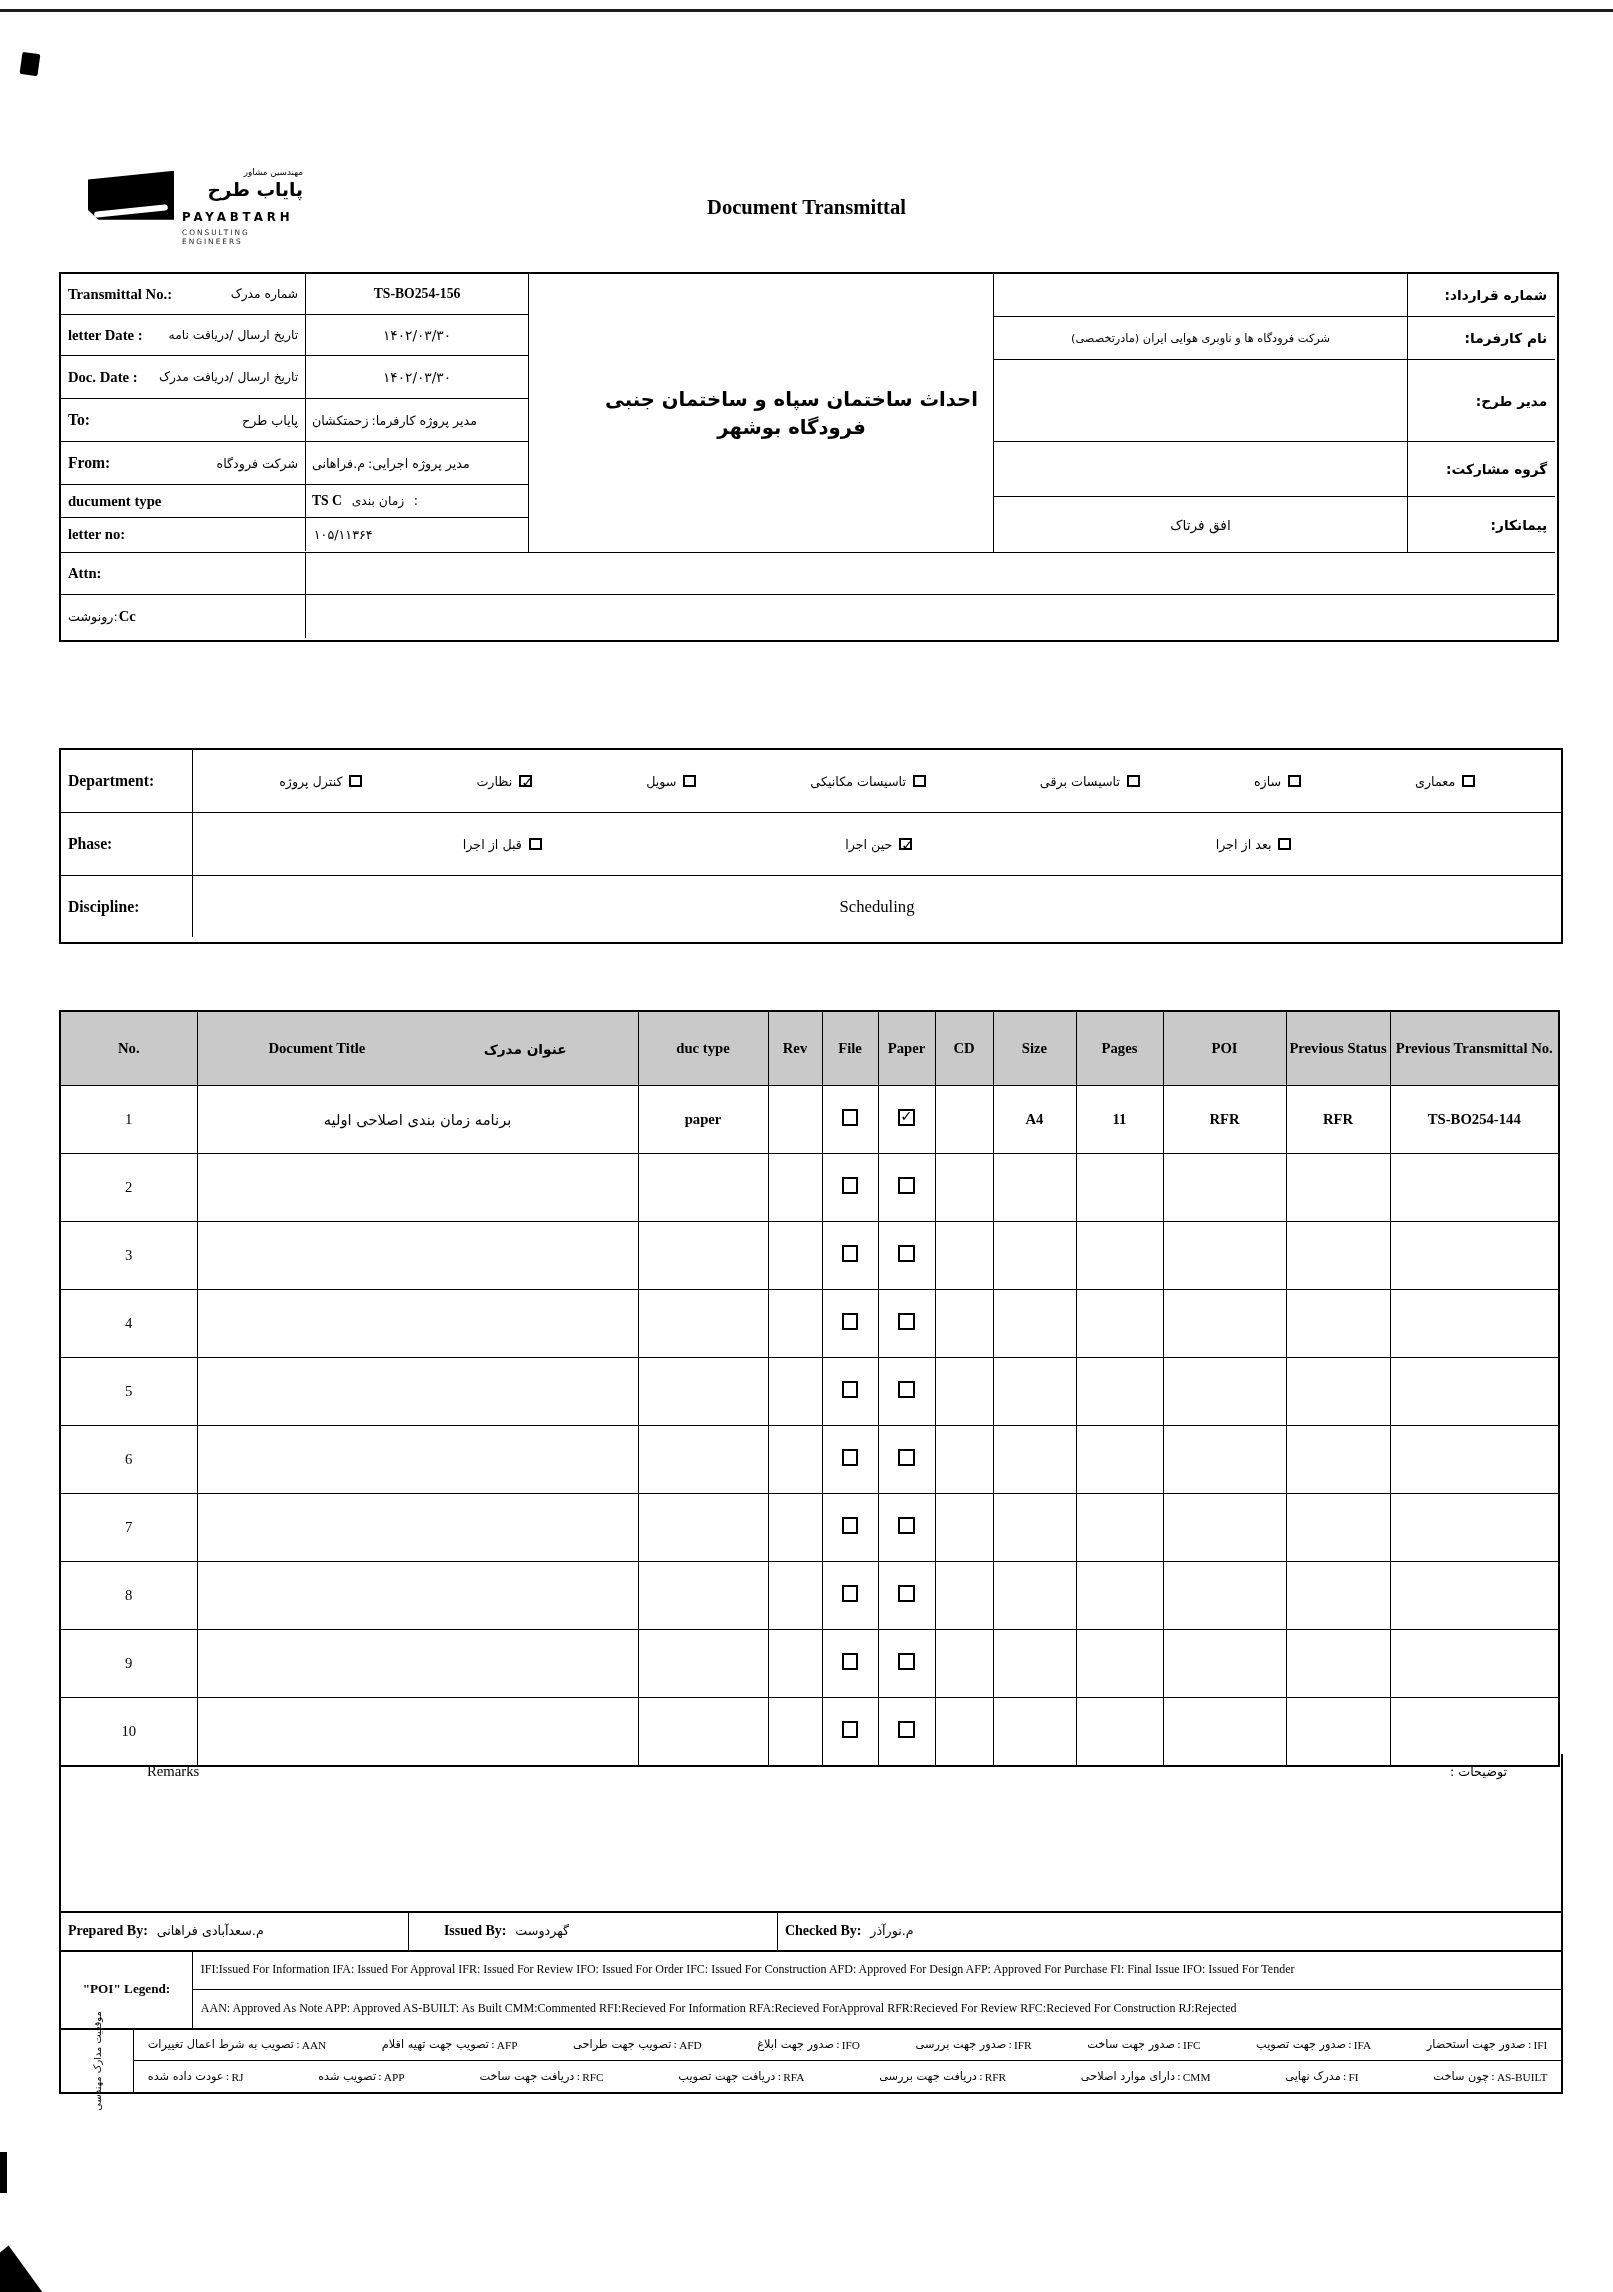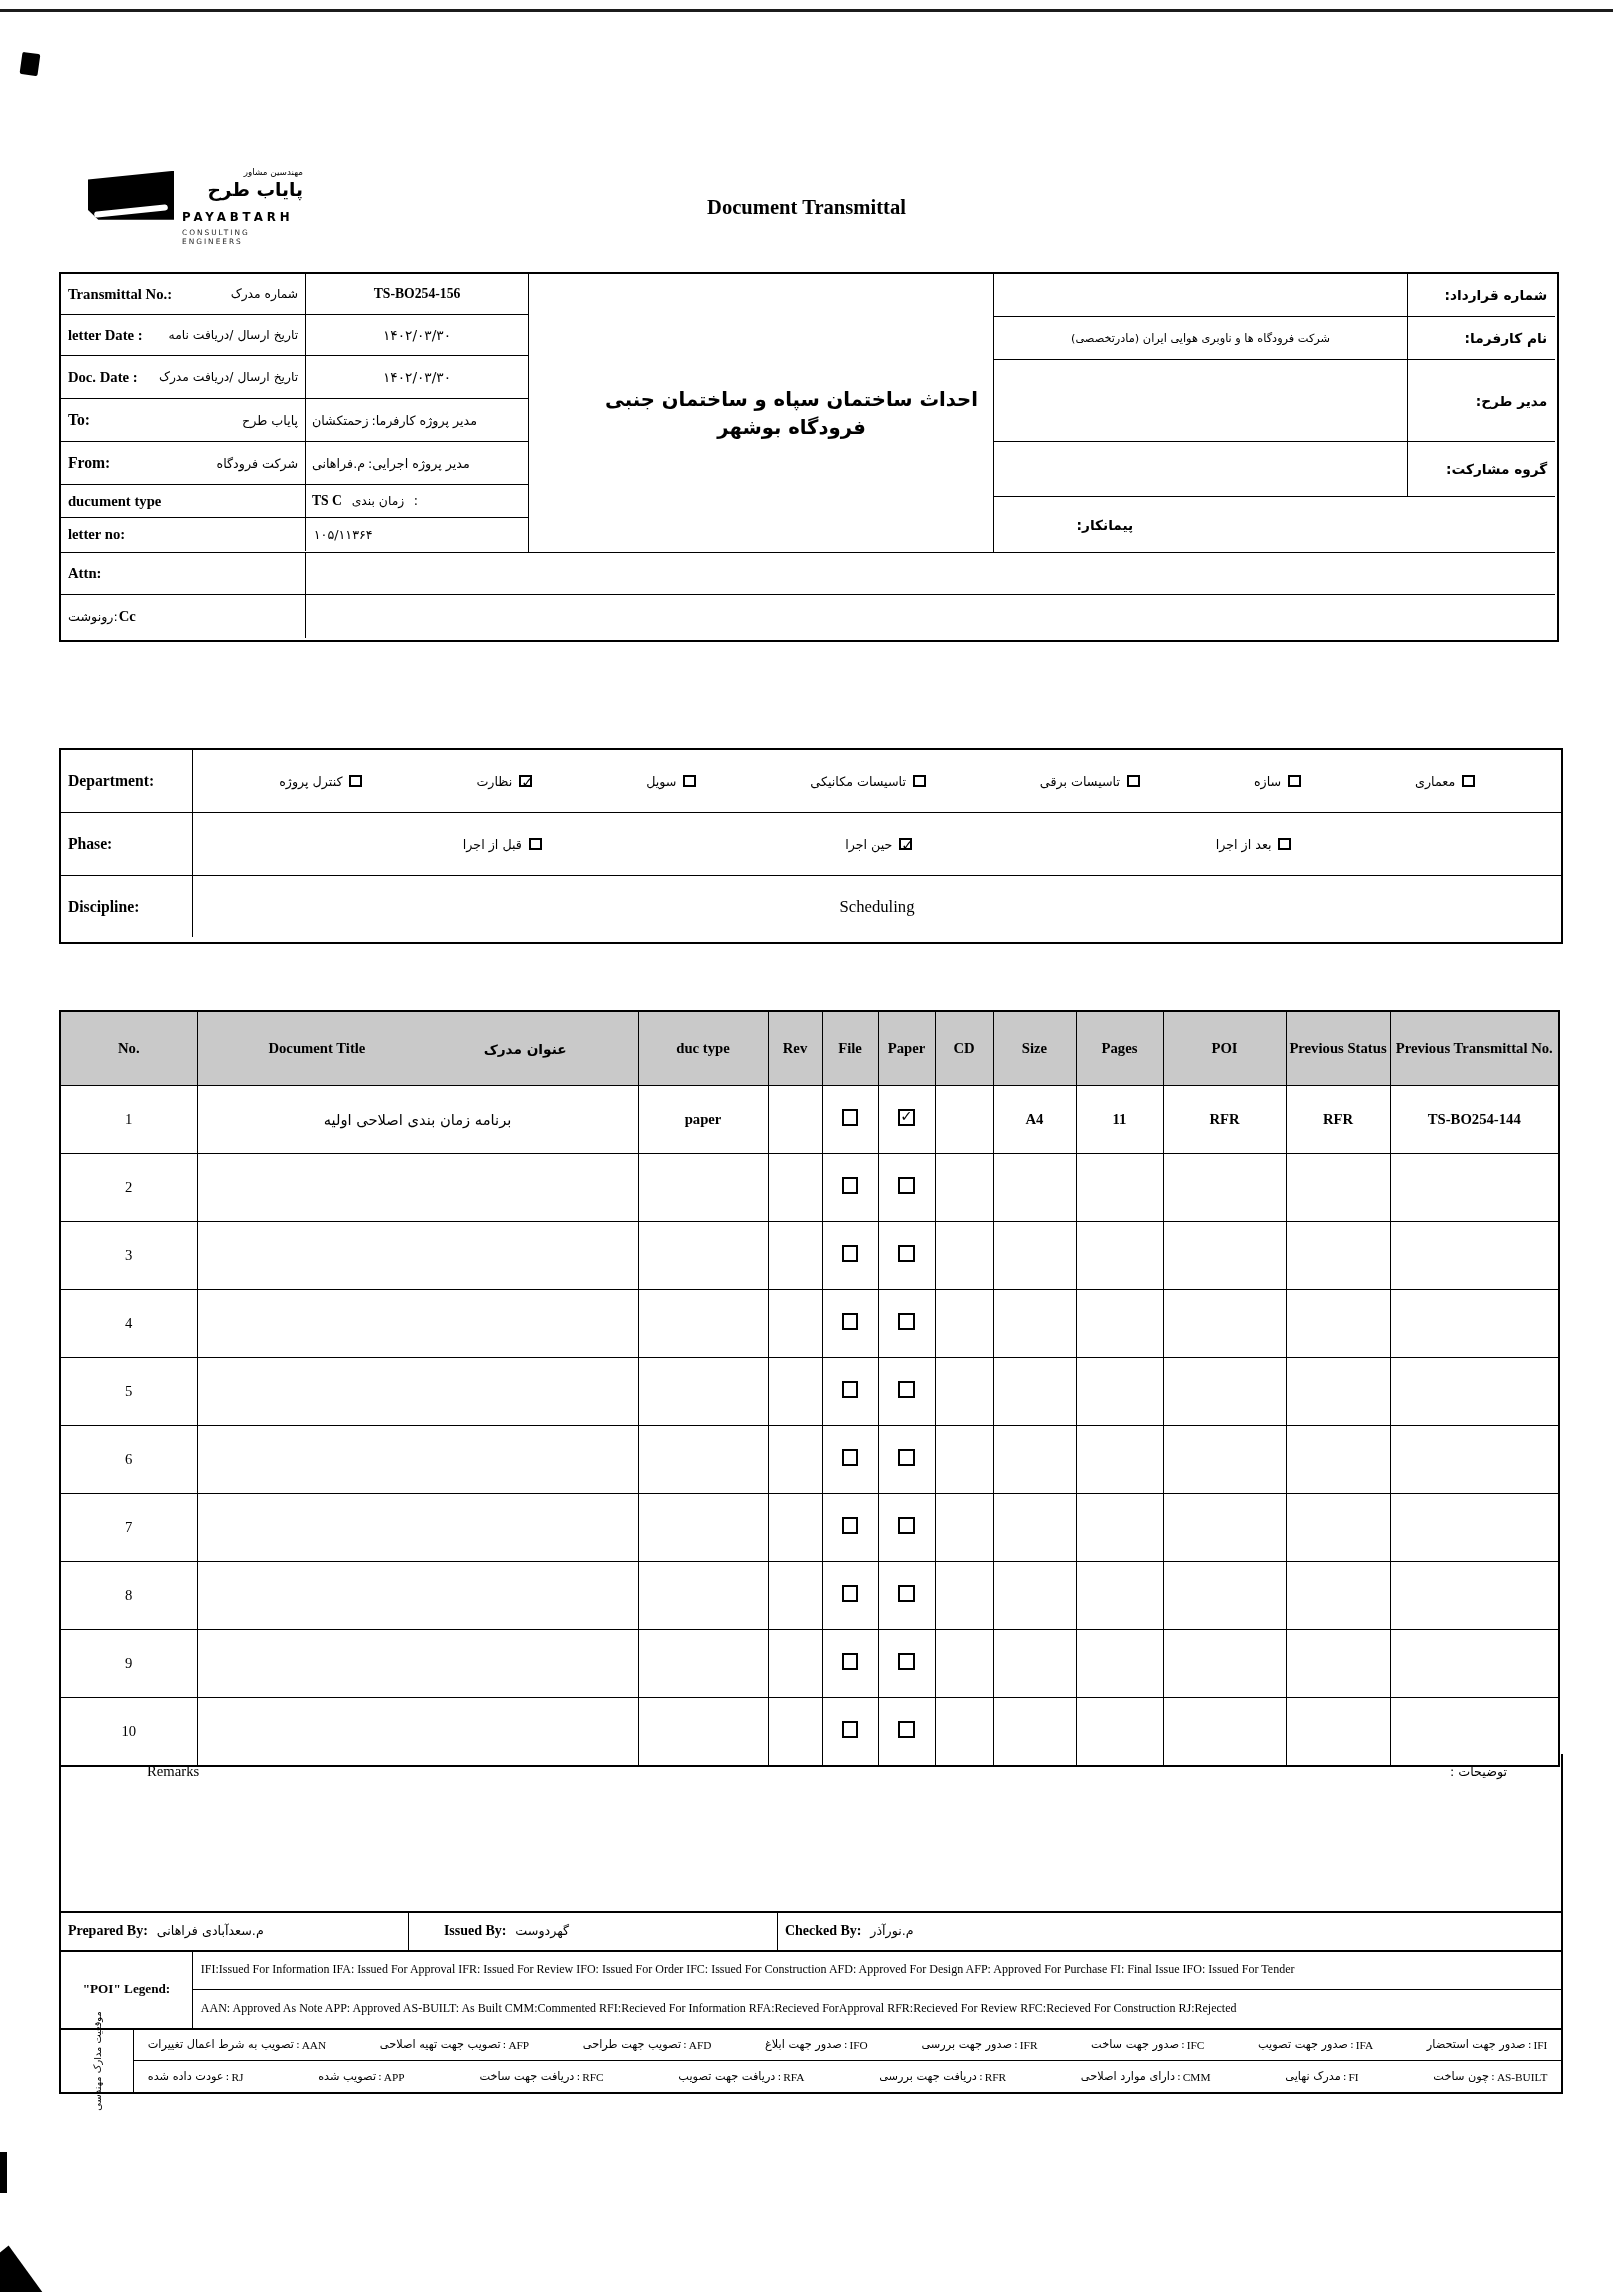--- a/index.html
+++ b/index.html
@@ -234,20 +234,23 @@
           </div>
         <div class="hr-label fa">مدیر طرح:</div>
       </div>
       <div class="hr-row" style="height:55px;">
         <div class="hr-value">
             <span class="fa"></span>
           </div>
         <div class="hr-label fa">گروه مشارکت:</div>
       </div>
       <div class="hr-row last" style="height:55px;">
+        <div class="hr-value">
+            <span class="fa contractor-val">افق فرتاک</span>
+          </div>
         <div class="hr-label fa">پیمانکار:</div>
       </div>
     </div>
 
     <div class="hdr-attn">
       <div class="attn-label">
         <span class="en-label">Attn:</span>
       </div>
       <div style="flex:1;"></div>
     </div>
@@ -557,21 +560,21 @@
             <span>صدور جهت ابلاغ</span>
           </span>
           <span class="fal-item">
             <span class="leg-code">AFD</span>
             <span>:</span>
             <span>تصویب جهت طراحی</span>
           </span>
           <span class="fal-item">
             <span class="leg-code">AFP</span>
             <span>:</span>
-            <span>تصویب جهت تهیه اصلاحی</span>
+            <span>تصویب جهت تهیه اقلام</span>
           </span>
           <span class="fal-item">
             <span class="leg-code">AAN</span>
             <span>:</span>
             <span>تصویب به شرط اعمال تغییرات</span>
           </span>
         </div>
       <div class="fal-line fa" id="fa-legend-line2">
           <span class="fal-item">
             <span class="leg-code">AS-BUILT</span>

